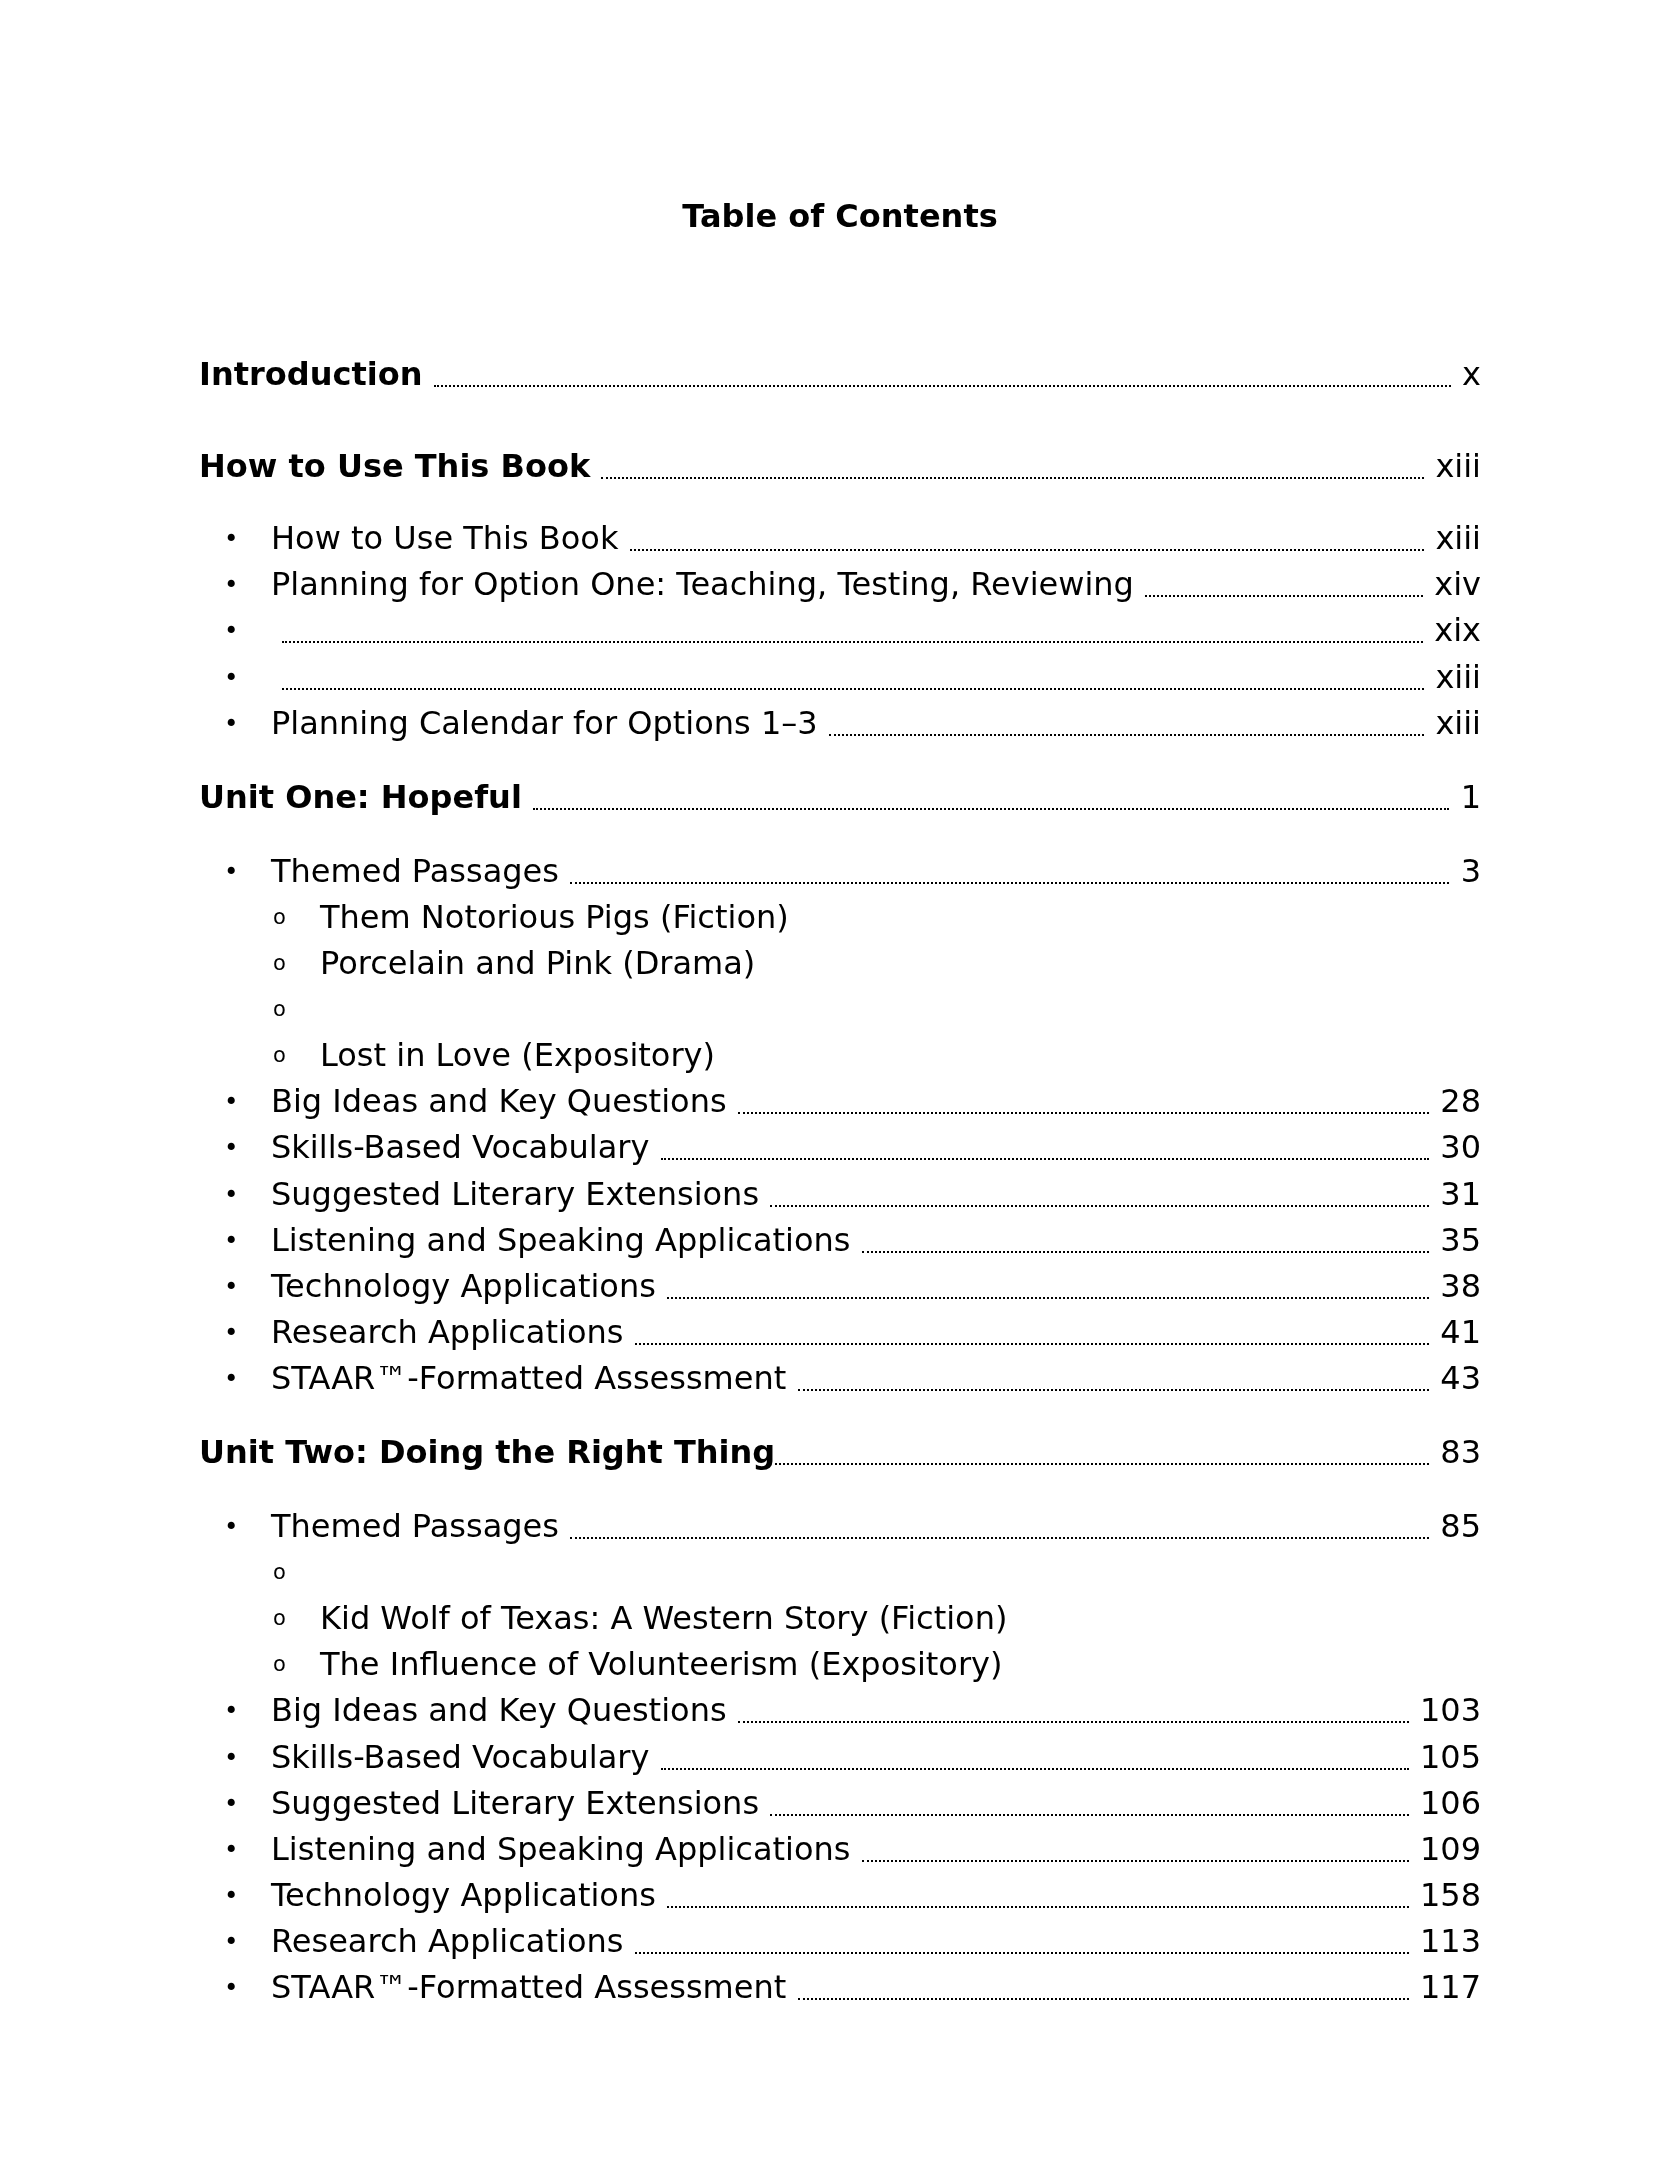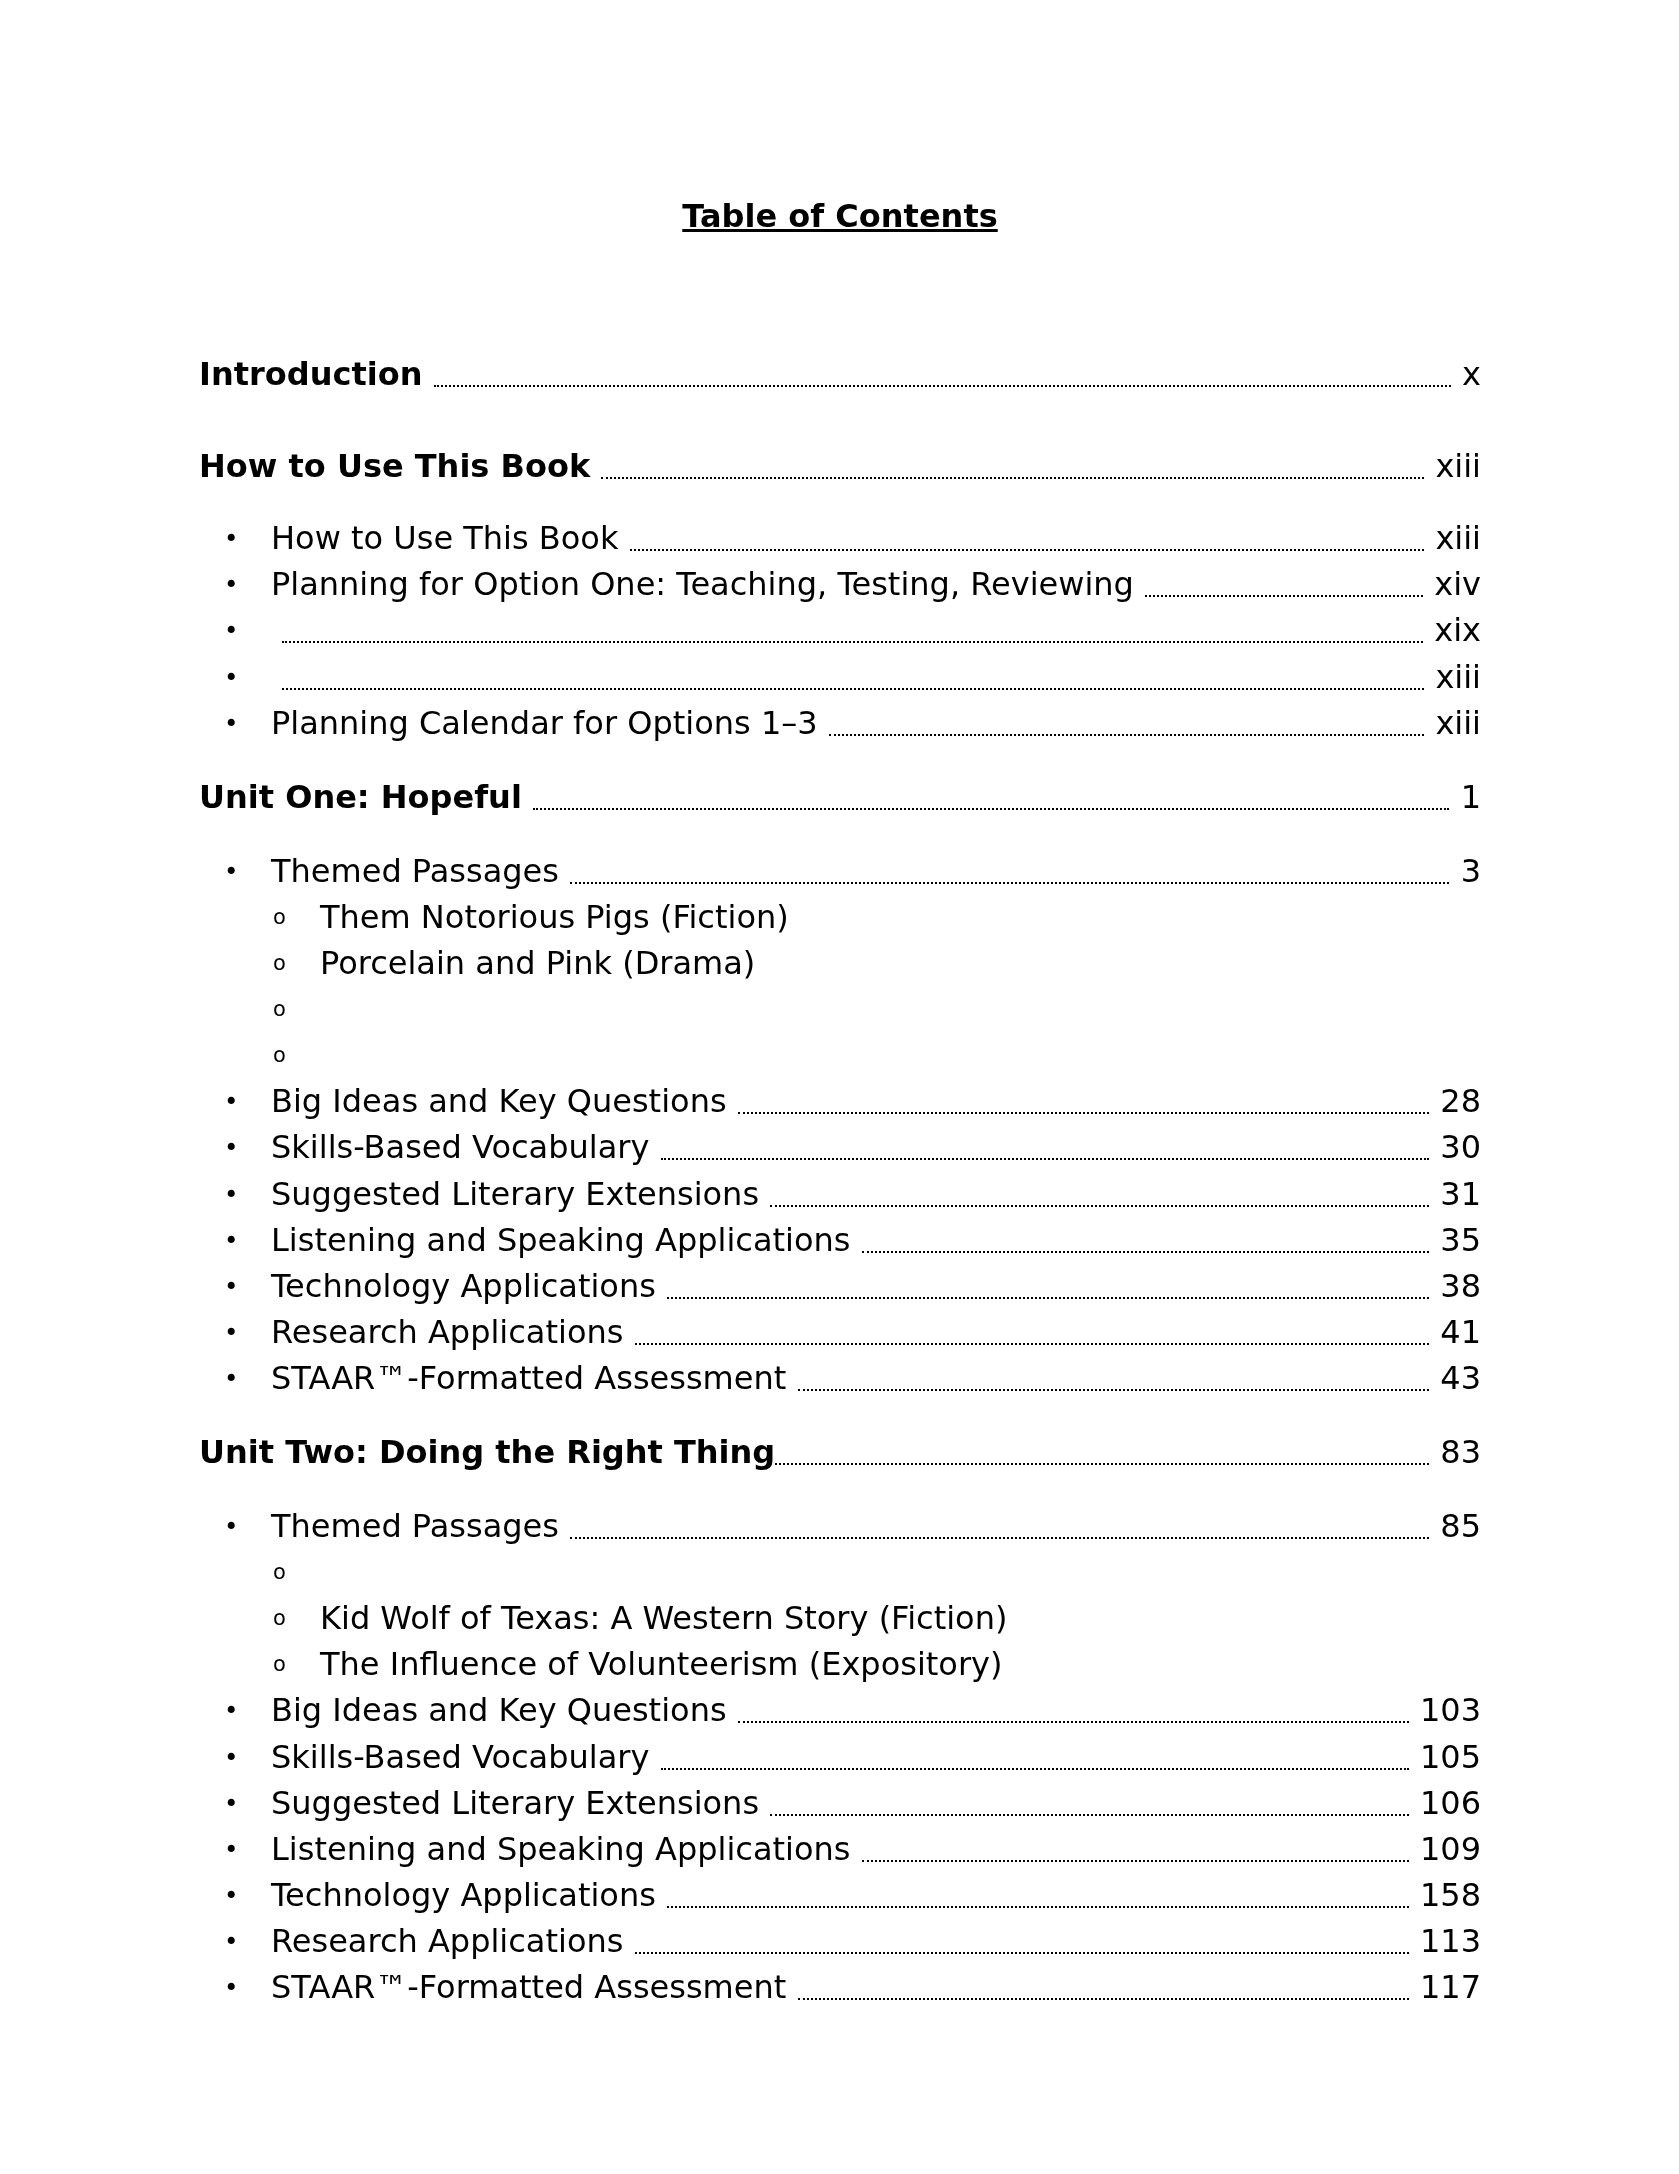--- a/index.html
+++ b/index.html
@@ -1,19 +1,19 @@
 <!DOCTYPE html>
 <html style="font-size:15px"><head>
 <meta charset="utf-8">
 <style>
   html, body { margin:0; padding:0; background:#ffffff; }
   body { width:1680px; height:2174px; position:relative; overflow:hidden;
          font-family:"DejaVu Sans", sans-serif; color:#000; }
   .title { position:absolute; left:0; width:1680px; top:196px; text-align:center;
-           font-size:32px; font-weight:bold; line-height:41px;text-decoration:underline; }
+           font-size:32px; font-weight:bold; line-height:41px; }
   .row { position:absolute; left:199px; width:1282px; height:41px;
          display:flex; align-items:flex-end; font-size:32px; line-height:41px;margin-top:37px; }
   .row.h { font-weight:bold; }
   .row.l1 { left:224px; width:1257px; }
   .row.l2 { left:273px; width:1208px; }
   .bullet { display:inline-block; width:47px; flex:0 0 auto; font-size:24.5px; }
   .sub-bullet { display:inline-block; width:47px; flex:0 0 auto; font-size:21px; }
   .label { white-space:nowrap; flex:0 0 auto; }
   .leader { flex:1 1 auto; margin:0 11.3px 0 11.3px; height:0;
             border-bottom:2.8px dotted #000; margin-bottom:8.5px; }
@@ -84,20 +84,21 @@
 </div>
 <div class="row l2" style="top:906px">
   <span class="sub-bullet">o</span>
   <span class="label">Porcelain and Pink (Drama)</span>
 </div>
 <div class="row l2" style="top:952px">
   <span class="sub-bullet">o</span>
 </div>
 <div class="row l2" style="top:998px">
   <span class="sub-bullet">o</span>
+  <span class="label">Lost in Love (Expository)</span>
 </div>
 
 <div class="row l1" style="top:1044px">
   <span class="bullet">•</span>
   <span class="label">Big Ideas and Key Questions</span>
   <span class="leader"></span>
   <span class="page">28</span>
 </div>
 <div class="row l1" style="top:1090px">
   <span class="bullet">•</span>

